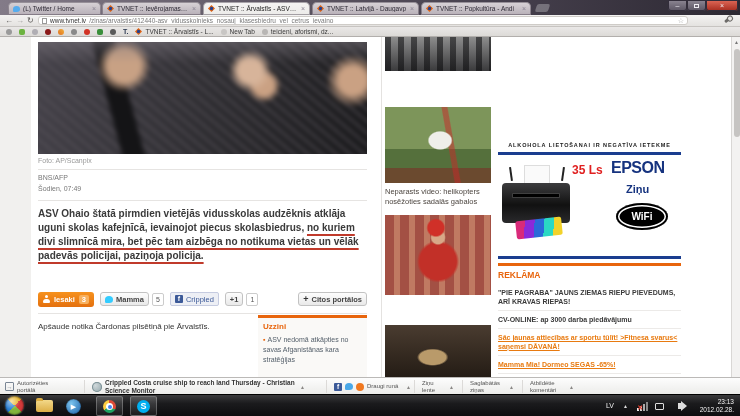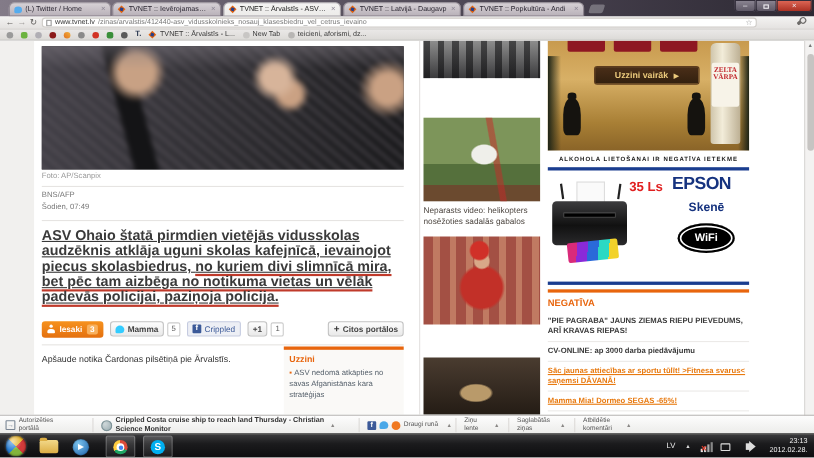--- a/index.html
+++ b/index.html
@@ -63,22 +63,22 @@
       radial-gradient(circle at 64% 28%, #d7b49a 0 5%, rgba(215,180,154,0) 9%),
       radial-gradient(circle at 68% 40%, #caa183 0 4%, rgba(202,161,131,0) 7%),
       radial-gradient(circle at 94% 36%, #caa183 0 4%, rgba(202,161,131,0) 8%),
       linear-gradient(75deg, rgba(0,0,0,0) 24%, #141416 25% 30%, rgba(0,0,0,0) 31%),
       repeating-linear-gradient(40deg, rgba(95,90,97,.4) 0 4px, rgba(0,0,0,0) 4px 9px),
       linear-gradient(105deg,#45424a 0%,#2b2a2e 55%,#161618 100%);}
   .credit{position:absolute;left:0;top:120px;font-size:7px;color:#999;}
   .hline{position:absolute;left:0;width:329px;border-top:1px solid #e6e4e2;}
   .byline{position:absolute;left:0;top:137px;font-size:7px;color:#777;}
   .time{position:absolute;left:0;top:148px;font-size:7px;color:#777;}
-  #lead{position:absolute;left:0;top:170px;width:329px;font-size:13px;line-height:14px;
-    font-weight:bold;color:#3a3a3a;margin:0;text-decoration:underline;}
+  #lead{position:absolute;left:0;top:170px;width:329px;font-size:10px;line-height:14px;
+    font-weight:bold;color:#3a3a3a;margin:0;}
   .redline{text-decoration:underline;text-decoration-color:#c03a2b;text-decoration-thickness:2px;
     text-underline-offset:2.5px;}
   #socialrow{position:absolute;left:0;top:253px;width:329px;height:18px;display:flex;align-items:center;gap:6px;}
   .drbtn{height:15px;background:linear-gradient(#f6921e,#e4700e);border-radius:3px;display:flex;
     align-items:center;gap:4px;padding:0 5px;color:#fff;font-size:7.5px;font-weight:bold;}
   .drman{width:7px;height:8px;position:relative;}
   .drman:before{content:"";position:absolute;left:2px;top:0;width:3px;height:3px;border-radius:50%;background:#fff;}
   .drman:after{content:"";position:absolute;left:0;top:3.5px;width:7px;height:4.5px;border-radius:3px 3px 1px 1px;background:#fff;}
   .drcount{background:#f8b15e;border-radius:2px;padding:0 3px;font-weight:bold;color:#fff;}
   .smbtn{height:14px;border:1px solid #c2c2c2;border-radius:3px;background:linear-gradient(#fdfdfd,#e9e9e9);
@@ -373,57 +373,39 @@
         radial-gradient(circle at 48% 16%, #d03028 0 9%, rgba(208,48,40,0) 11%),
         radial-gradient(circle at 50% 28%, #d8a888 0 8%, rgba(216,168,136,0) 10%),
         radial-gradient(circle at 50% 58%, #c23028 0 26%, rgba(194,48,40,0) 30%),
         repeating-linear-gradient(90deg,#a35044 0 9px,#c07a62 9px 15px);"></div>
       <div class="thumb" style="top:288px;height:52px;background:
         radial-gradient(ellipse at 45% 62%, #b99a6a 0 16%, rgba(185,154,106,0) 19%),
         linear-gradient(#4a3c30,#241c15);"></div>
     </div>
 
     <div id="adscol">
-      <div id="zelta">
-        <span class="redtxt">
-            <i></i>
-            <i></i>
-            <i></i>
-          </span>
-        <span class="edgeL"></span>
-        <span class="edgeR"></span>
-        <span class="sil" style="left:14px;top:52px;"></span>
-        <span class="sil" style="right:40px;top:52px;"></span>
-        <div class="uzzini">
-          <span>Uzzini vairāk</span>
-          <span class="arr">▶</span>
-        </div>
-        <div id="bottle">
-          <div class="blabel">ZELTA VĀRPA</div>
-        </div>
-      </div>
       <div id="disclaimer">ALKOHOLA LIETOŠANAI IR NEGATĪVA IETEKME</div>
 
       <div id="epson">
         <div id="printer">
           <span class="paper"></span>
           <span class="ant1"></span>
           <span class="ant2"></span>
           <span class="body"></span>
           <span class="slot"></span>
           <span class="out"></span>
         </div>
         <span class="eprice">35 Ls</span>
         <span class="ebrand">EPSON</span>
-        <span class="etag">Skenē</span>
+        <span class="etag">Ziņu</span>
         <span class="ewifi">WiFi</span>
       </div>
 
       <div id="orangeline"></div>
-      <div id="rktitle">NEGATĪVA</div>
+      <div id="rktitle">REKLĀMA</div>
       <div id="rklist">
         <div class="rkrow">"PIE PAGRABA" JAUNS ZIEMAS RIEPU PIEVEDUMS, ARĪ KRAVAS RIEPAS!</div>
         <div class="rkrow">CV-ONLINE: ap 3000 darba piedāvājumu</div>
         <div class="rkrow link">Sāc jaunas attiecības ar sportu tūlīt! &gt;Fitnesa svarus&lt; saņemsi DĀVANĀ!</div>
         <div class="rkrow link">Mamma Mia! Dormeo SEGAS -65%!</div>
         <div class="rkrow">Esi mūsdienīgs - apgūsti E-MĀRKETINGU un pelni</div>
       </div>
     </div>
   </div>
 

